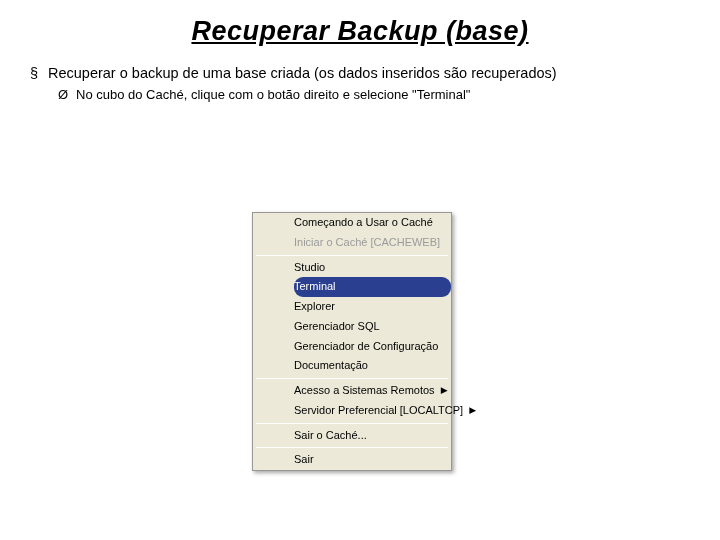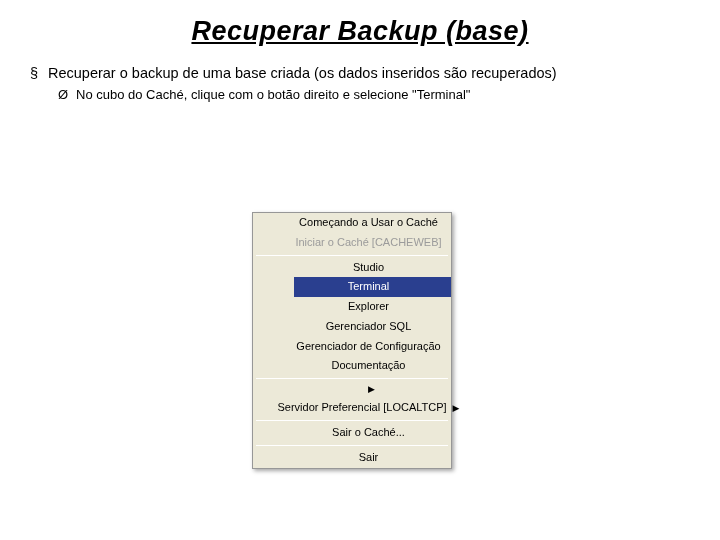--- a/index.html
+++ b/index.html
@@ -45,28 +45,29 @@
     box-shadow: 2px 2px 4px rgba(0,0,0,0.35);
     font-size: 11px;
     font-family: Tahoma, Arial, sans-serif;
     color: #000;
   }
   .menu-item {
     padding: 3px 8px 3px 0;
     white-space: nowrap;
     display: flex;
     align-items: center;
-    justify-content: center;
+    justify-content: flex-start;
     line-height: 1.25;
     margin-left: 41px;
   }
   .menu-item.disabled { color: #9b9b9b; }
   .menu-item.highlight {
     background: #2a3f8f;
     color: #fff;
+    border-radius: 9px;
   }
   .menu-sep {
     height: 1px;
     margin: 2px 3px;
     background: #b8b4a4;
     border-bottom: 1px solid #fff;
   }
   .submenu-arrow {
     font-size: 9px;
     margin-left: 6px;
@@ -110,20 +111,21 @@
       <span>Gerenciador SQL</span>
     </div>
   <div class="menu-item">
       <span>Gerenciador de Configuração</span>
     </div>
   <div class="menu-item">
       <span>Documentação</span>
     </div>
   <div class="menu-sep"></div>
   <div class="menu-item">
+    <span>Acesso a Sistemas Remotos</span>
     <span class="submenu-arrow">▶</span>
   </div>
   <div class="menu-item">
     <span>Servidor Preferencial [LOCALTCP]</span>
     <span class="submenu-arrow">▶</span>
   </div>
   <div class="menu-sep"></div>
   <div class="menu-item">
       <span>Sair o Caché...</span>
     </div>

